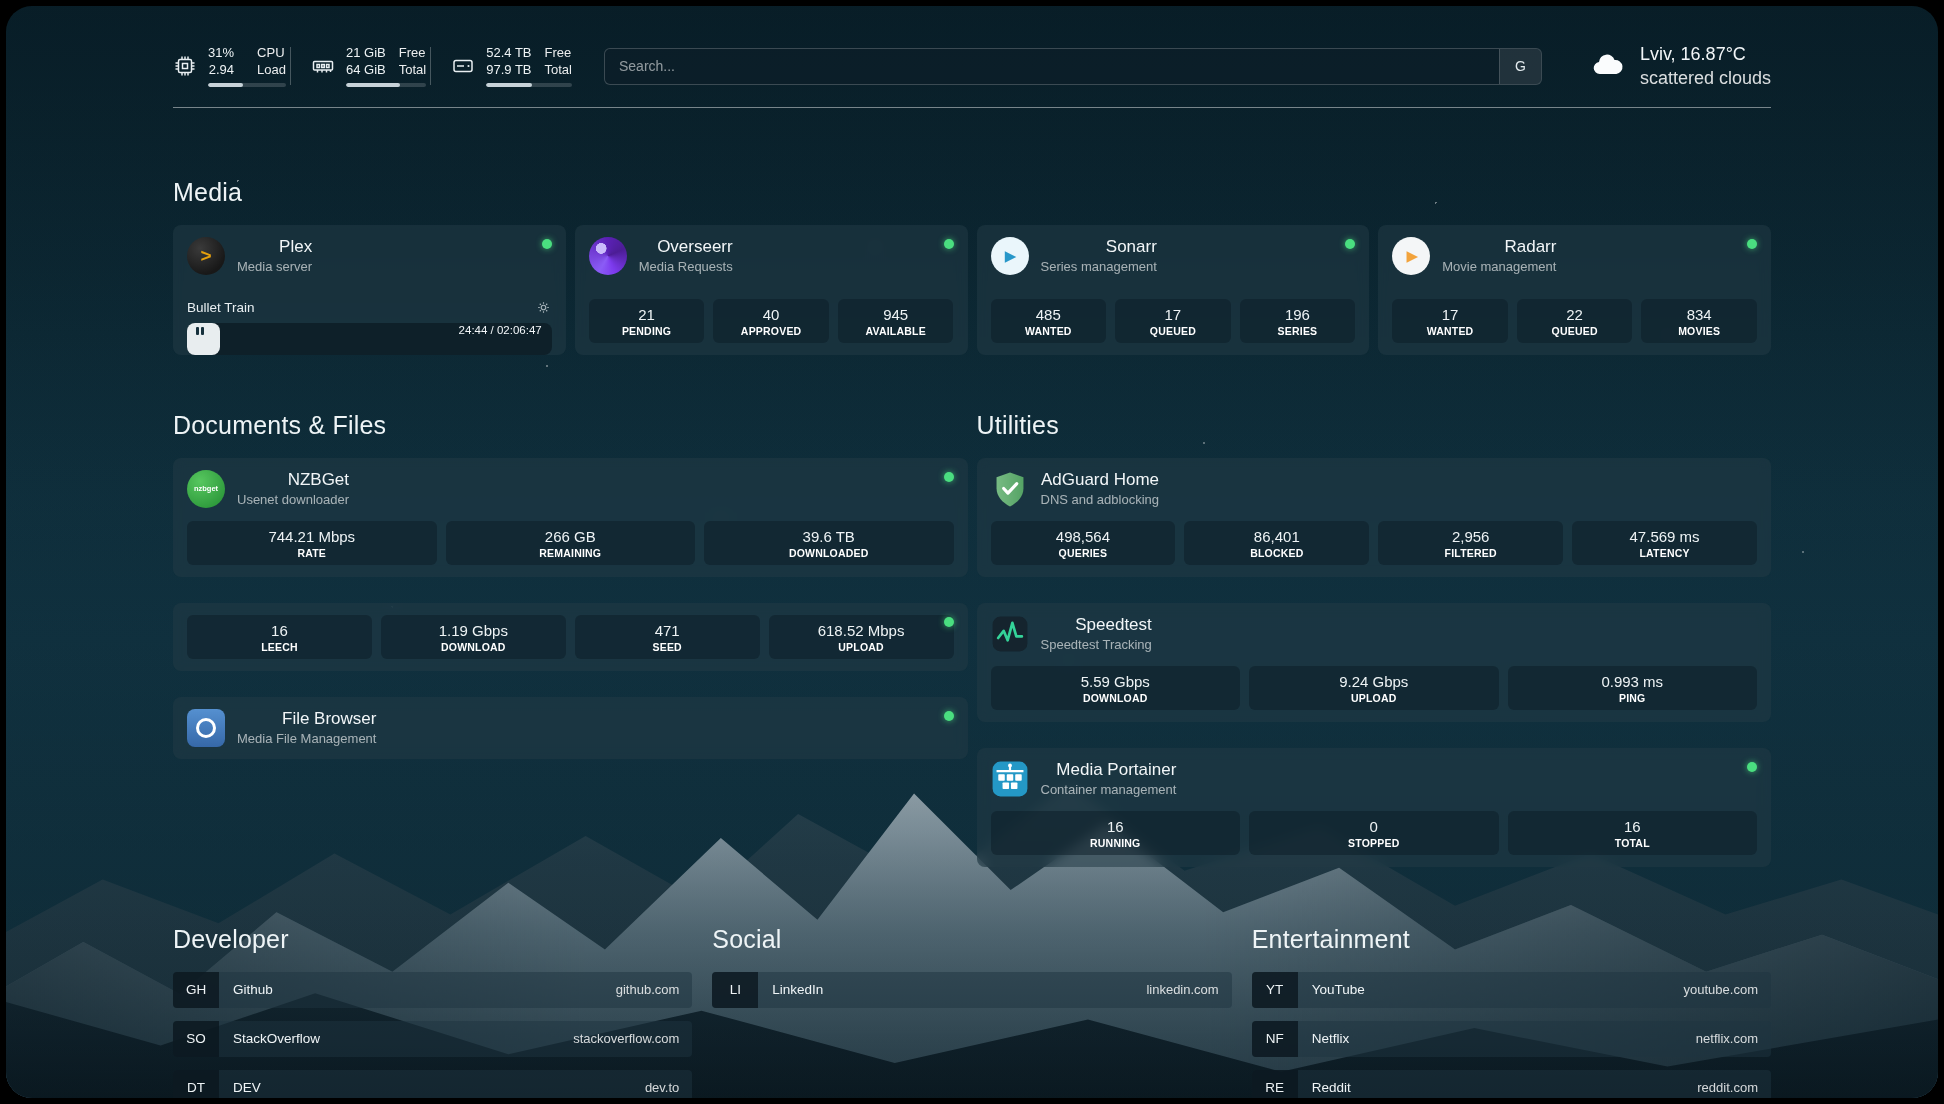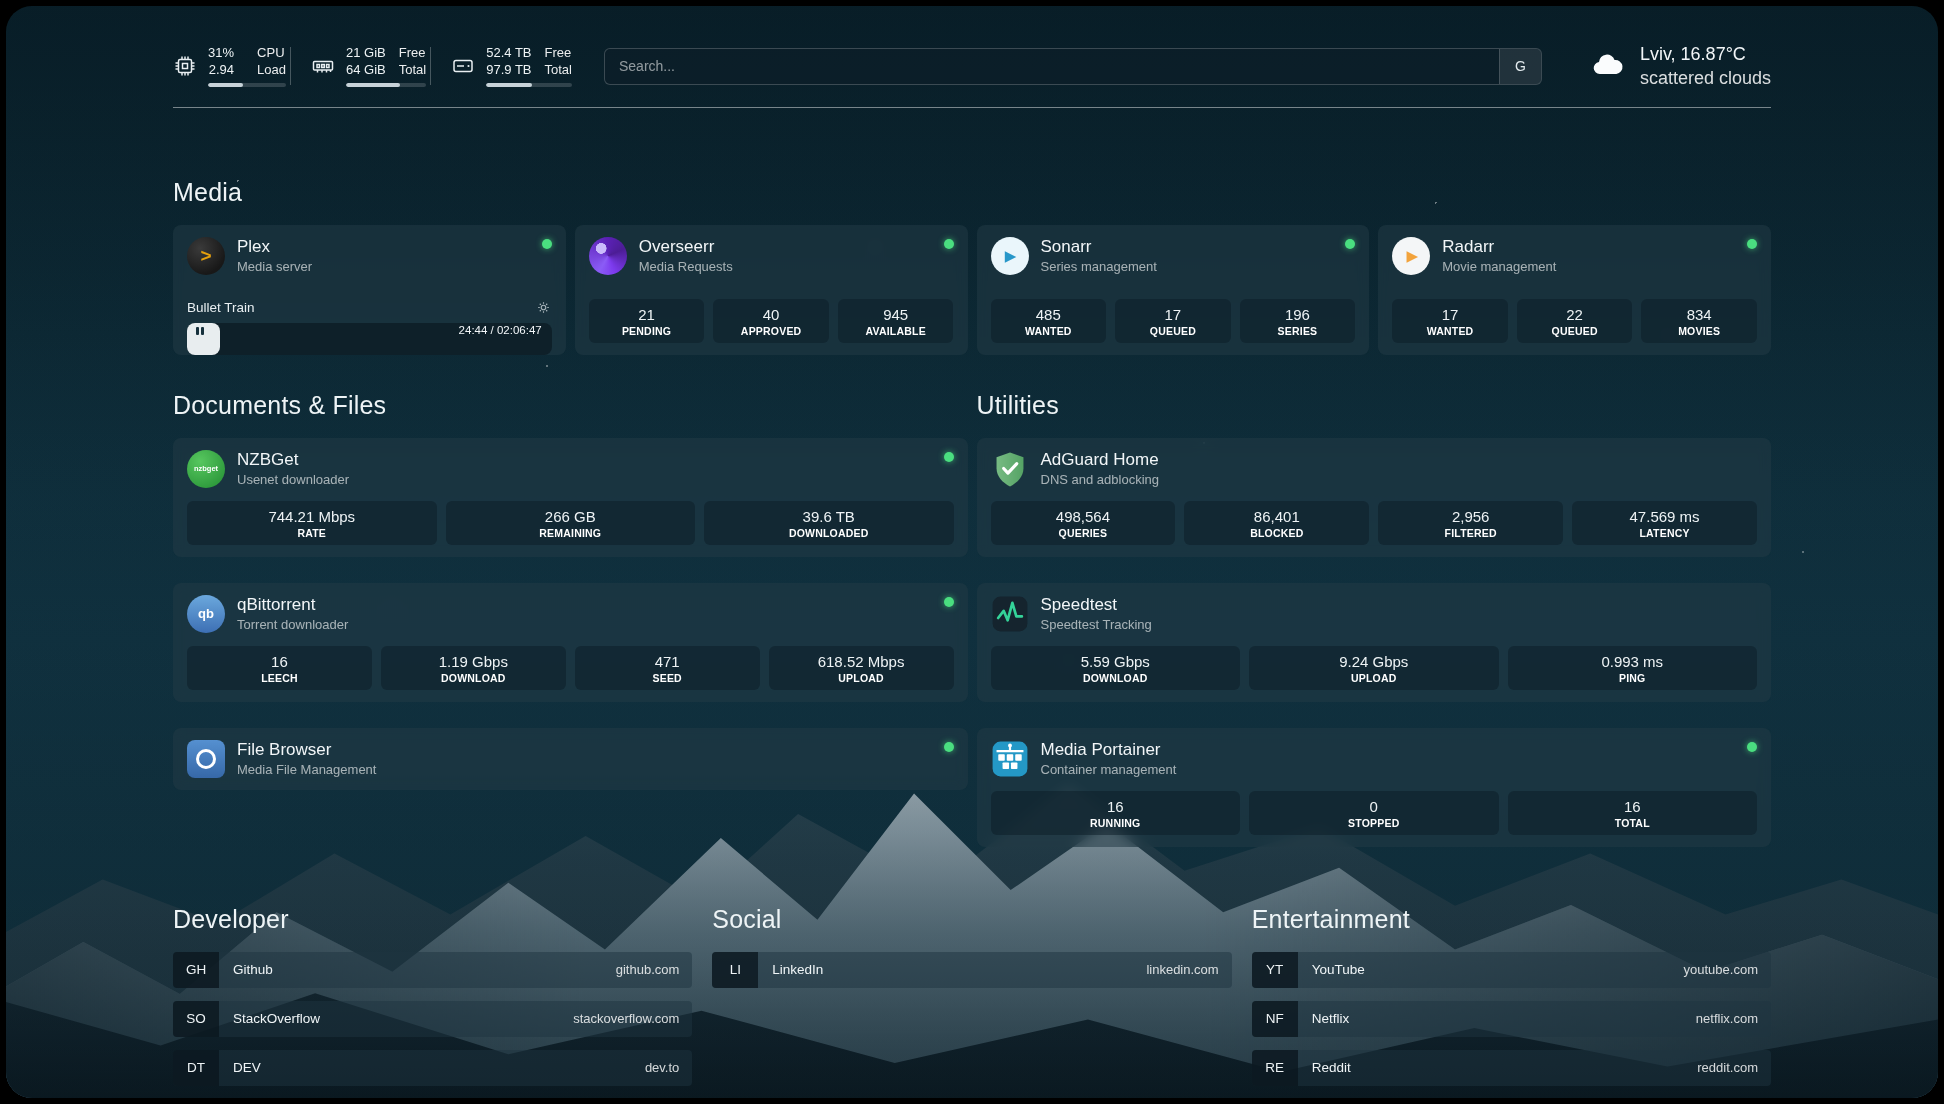--- a/index.html
+++ b/index.html
@@ -77,21 +77,21 @@
   
   .section-title { font-size:25px; font-weight:400; color:#eef4f6; margin:0 0 18px 0; letter-spacing:.2px; }
   .media-section { margin-top:70px; }
   .media-grid { display:grid; grid-template-columns:repeat(4,1fr); gap:9px; }
   .card { position:relative; background:rgba(34,58,70,.55); border-radius:8px; padding:12px 14px;
     backdrop-filter:blur(6px); }
   .media-grid .card { height:130px; display:flex; flex-direction:column; justify-content:space-between; }
   .card-header { display:flex; align-items:center; gap:12px; }
   .svc-icon { width:38px; height:38px; flex:none; display:flex; align-items:center; justify-content:center; }
   .svc-icon svg { width:38px; height:38px; }
-  .svc-text { display:flex; flex-direction:column; }
+  .svc-text { display:flex; flex-direction:column;align-items:flex-end; }
   .svc-name { font-size:17px; font-weight:500; color:#f2f6f8; }
   .svc-desc { font-size:13px; color:rgba(255,255,255,.62); margin-top:2px; }
   .status-dot { position:absolute; top:14px; right:14px; width:10px; height:10px; border-radius:50%;
     background:#4ade80; box-shadow:0 0 6px rgba(74,222,128,.7); }
   .stats { display:flex; gap:9px; }
   .stat { flex:1; background:rgba(12,28,38,.5); border-radius:6px; padding:7px 4px 6px; text-align:center;
     display:flex; flex-direction:column; gap:2px; }
   .stat-value { font-size:15px; color:#eef3f5; }
   .stat-label { font-size:10.5px; font-weight:700; color:#fff; letter-spacing:.2px; }
   
@@ -99,21 +99,21 @@
   .player-row { display:flex; align-items:center; justify-content:space-between; }
   .player-title { font-size:13.5px; color:#e9eff2; }
   .gear { width:17px; height:17px; display:flex; cursor:pointer; opacity:.8; }
   .gear svg { width:100%; height:100%; }
   .progress { position:relative; height:32px; background:rgba(8,18,25,.55); border-radius:8px; }
   .progress-fill { position:absolute; left:0; top:0; bottom:0; background:#e8edef; border-radius:8px; min-width:27px; }
   .pause { position:absolute; left:9px; top:4px; display:flex; gap:2.5px; }
   .pause span { width:2.5px; height:8px; background:#17313d; border-radius:1px; }
   .progress-time { position:absolute; right:10px; top:1.5px; font-size:11.5px; color:#f4f8fa; }
   
-  .cols2 { display:grid; grid-template-columns:1fr 1fr; gap:9px; margin-top:36px; align-items:start; }
+  .cols2 { display:grid; grid-template-columns:1fr 1fr; gap:9px; margin-top:56px; align-items:start; }
   .col-stack { display:flex; flex-direction:column; gap:26px; }
   .tall-card { display:flex; flex-direction:column; gap:13px; }
   
   .icon-plex { border-radius:50%; background:radial-gradient(circle at 35% 30%, #3a3a3a, #181818 72%);
     color:#e5a00d; font-weight:700; font-size:19px; }
   .icon-overseerr { border-radius:50%;
     background:radial-gradient(circle at 32% 30%, #cabbfc 0 14%, rgba(202,187,252,0) 15%),
       conic-gradient(from 210deg, #8b5cf6, #5b21b6 40%, #4c1d95 60%, #7c3aed 85%, #8b5cf6); }
   .icon-sonarr { border-radius:50%; background:#eaf6fb; color:#2797c9; font-size:15px; padding-left:2px; }
   .icon-radarr { border-radius:50%; background:#f4f6f7; color:#f2a33c; font-size:15px; padding-left:2px; }
@@ -380,27 +380,20 @@
                 </div>
               <div class="stat">
                   <span class="stat-value">39.6 TB</span>
                   <span class="stat-label">DOWNLOADED</span>
                 </div>
             </div>
           </div>
 
           <div class="card tall-card">
             <span class="status-dot"></span>
-            <div class="card-header">
-              <span class="svc-icon icon-qb">qb</span>
-              <div class="svc-text">
-                <span class="svc-name">qBittorrent</span>
-                <span class="svc-desc">Torrent downloader</span>
-              </div>
-            </div>
             <div class="stats">
               <div class="stat">
                   <span class="stat-value">16</span>
                   <span class="stat-label">LEECH</span>
                 </div>
               <div class="stat">
                   <span class="stat-value">1.19 Gbps</span>
                   <span class="stat-label">DOWNLOAD</span>
                 </div>
               <div class="stat">

